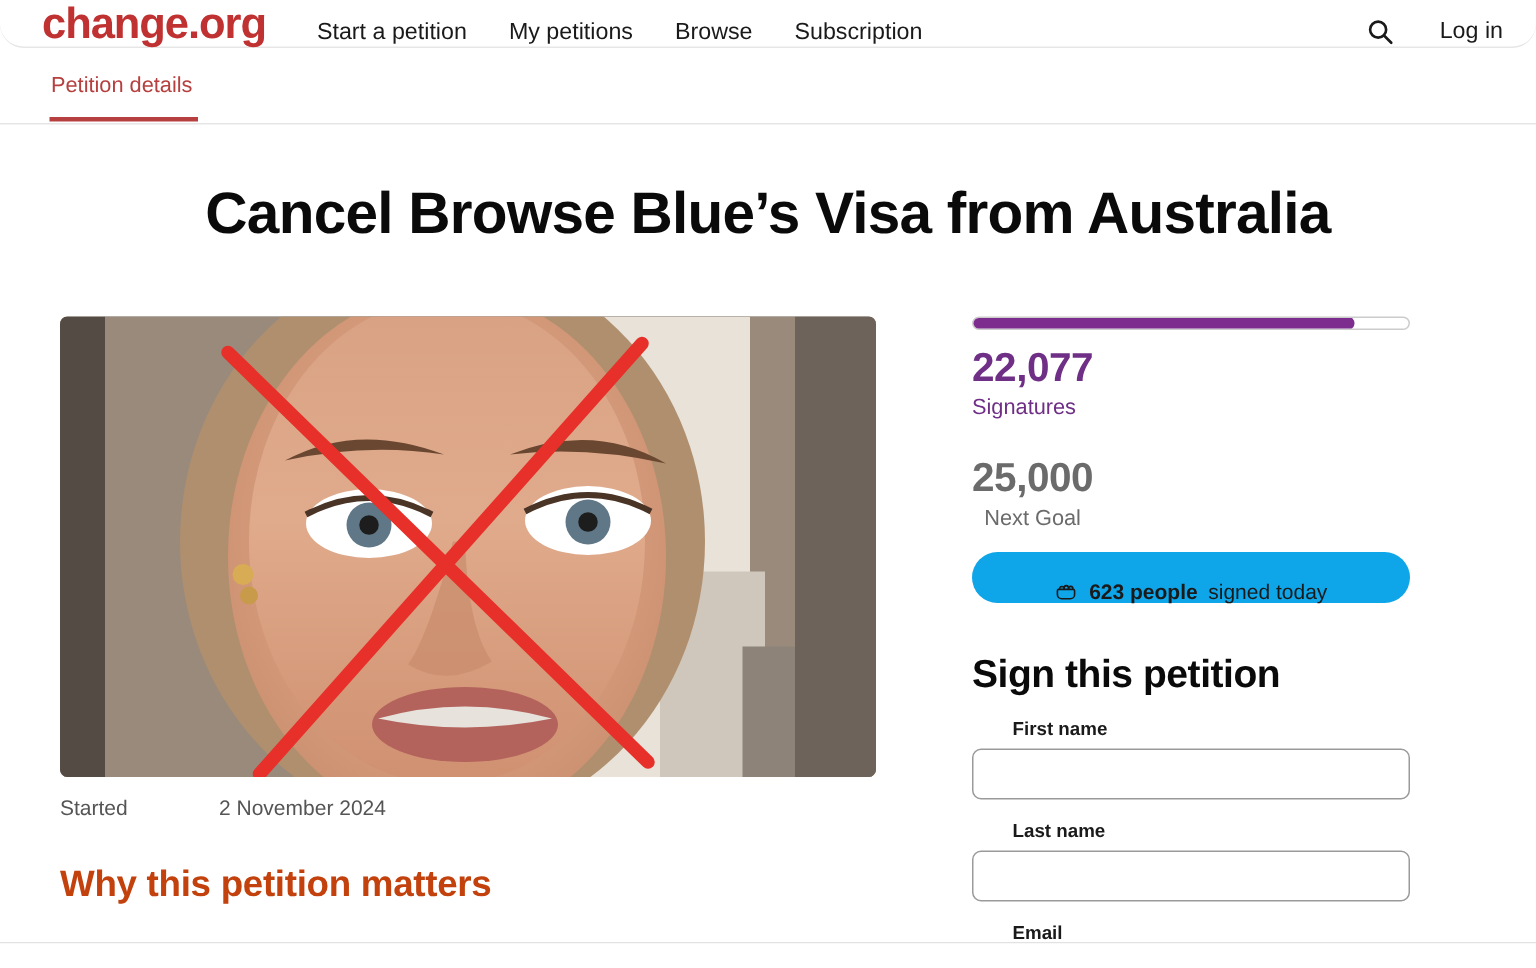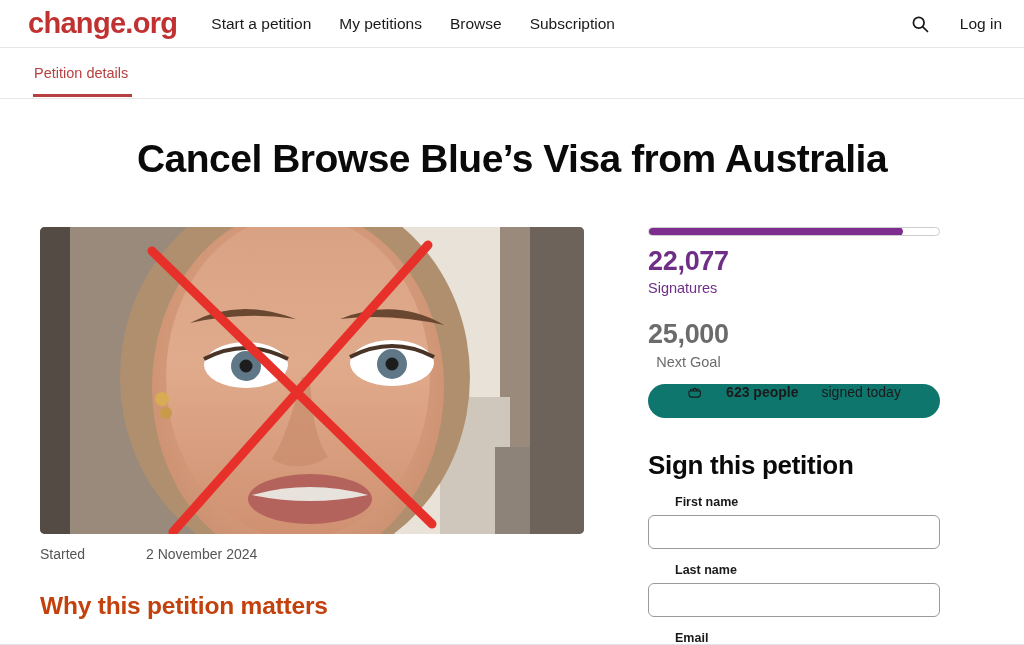--- a/index.html
+++ b/index.html
@@ -11,27 +11,28 @@
     height: 645px;
     overflow: hidden;
     background: #ffffff;
     font-family: "Liberation Sans", sans-serif;
     color: #1a1a1a;
     -webkit-font-smoothing: antialiased;
   }
 
   
   .header {
-    height: 48px;
+    height: 32px;
     box-sizing: border-box;
     border-bottom: 1px solid #e6e6e6;
     display: flex;
-    align-items: center;
+    align-items: flex-end;
     padding: 0 22px 0 28px;
     background: #fff;
+    border-radius: 16px;
   }
   .logo {
     font-size: 29px;
     font-weight: bold;
     color: #c03131;
     letter-spacing: -0.7px;
     margin-right: 34px;
     line-height: 1;
     white-space: nowrap;
   }
@@ -203,26 +204,26 @@
     margin-top: 4px;
   }
   .count-sig .count-label { color: #6f2f86; }
   .count-goal .count-label { color: #6b6b6b; text-align: center; }
 
   .signed-pill {
     margin-top: 14px;
     width: 292px;
     height: 34px;
     box-sizing: border-box;
-    background: #0f766e;
+    background: #0ea5e9;
     border-radius: 18px;
     display: flex;
-    align-items: flex-start;
+    align-items: flex-end;
     justify-content: center;
-    gap: 23px;
+    gap: 7px;
     font-size: 14px;
     color: #1a1a1a;
   }
   .fist-icon {
     width: 16px;
     height: 16px;
     display: block;
   }
   .signed-count { font-weight: bold; }
 

